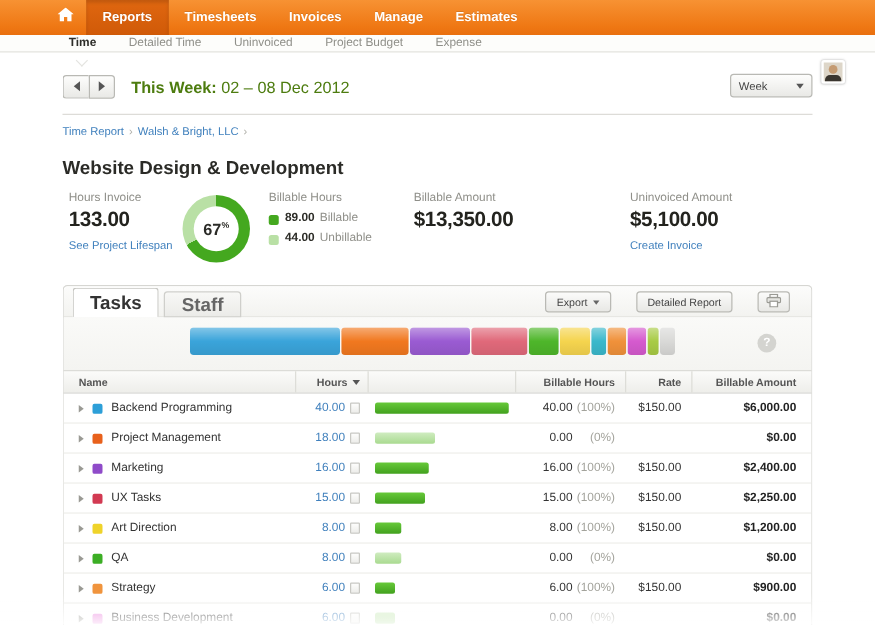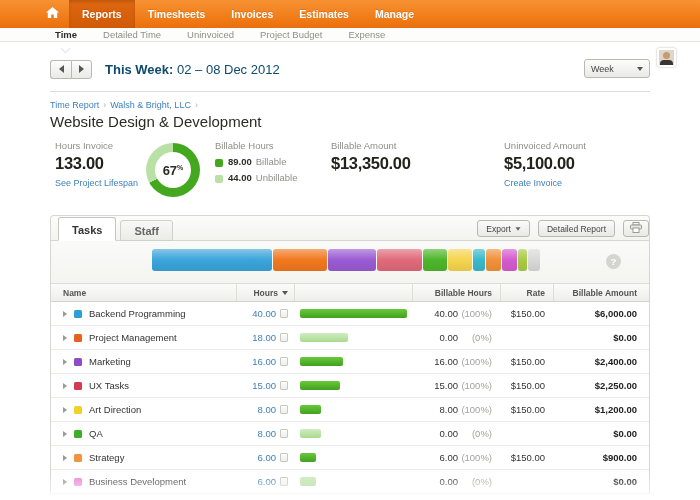--- a/index.html
+++ b/index.html
@@ -40,35 +40,35 @@
   .arrow-group { display:flex; }
   .arrow-btn { width:21px; height:19px; border:1px solid #b9b9b4;
     background:linear-gradient(#fdfdfc,#e9e9e6); display:flex; align-items:center;
     justify-content:center; cursor:pointer; }
   .arrow-btn.left { border-radius:3px 0 0 3px; border-right:none; }
   .arrow-btn.right { border-radius:0 3px 3px 0; }
   .tri-l { width:0; height:0; border-top:4px solid transparent; border-bottom:4px solid transparent;
     border-right:5px solid #555; }
   .tri-r { width:0; height:0; border-top:4px solid transparent; border-bottom:4px solid transparent;
     border-left:5px solid #555; }
-  .week-title { margin-left:13px; font-size:13px; color:#0c4a6e; }
+  .week-title { margin-left:13px; font-size:13px; color:#4d7c0f; }
   .week-title b { font-weight:bold; }
   .week-dd { position:absolute; right:0; top:0; width:66px; height:19px; border:1px solid #b9b9b4;
     border-radius:3px; background:linear-gradient(#fdfdfc,#e9e9e6); display:flex; align-items:center;
     padding:0 6px; font-size:9px; color:#444; cursor:pointer; justify-content:space-between; }
   .caret-down-g { width:0; height:0; border-left:3.5px solid transparent;
     border-right:3.5px solid transparent; border-top:4px solid #555; }
 
   .divider { margin-top:12px; border-bottom:1px solid #dddcd8; }
 
   
   .breadcrumb { margin-top:8px; font-size:9px; color:#b0b0aa; }
   .breadcrumb a { color:#4080bd; text-decoration:none; cursor:pointer; }
   .breadcrumb .sep { margin:0 4px; }
-  .page-title { margin-top:3px; font-size:15px; font-weight:normal; color:#2b2b27; }
+  .page-title { margin-top:16px; font-size:15px; font-weight:bold; color:#2b2b27; }
 
   
   .stats { margin-top:9px; height:64px; position:relative; }
   .stat-label { font-size:9.5px; color:#8f8f89; }
   .stat-num { font-size:16.5px; font-weight:bold; color:#23231e; letter-spacing:-0.3px; margin-top:3px; }
   .stat-link { font-size:9px; color:#4080bd; margin-top:5px; cursor:pointer; }
   .sb1 { position:absolute; left:5px; top:1px; }
   .donut { position:absolute; left:96px; top:4px; width:54px; height:54px; border-radius:50%;
     background:conic-gradient(#44a81f 0 67%, #b9e0a5 67% 100%); display:flex;
     align-items:center; justify-content:center; }
@@ -83,24 +83,24 @@
   .sb4 { position:absolute; left:281px; top:1px; }
   .sb5 { position:absolute; left:454px; top:1px; }
 
   
   .panel { margin-top:12px; border:1px solid #d6d6d2; border-bottom:none; border-radius:4px 4px 0 0; }
   .tabstrip { height:25px; display:flex; align-items:flex-end; padding-left:7px; position:relative;
     border-bottom:1px solid #d6d6d2; background:linear-gradient(#fcfcfb,#f3f3f0); border-radius:4px 4px 0 0; }
   .tab { height:21px; line-height:21px; padding:0 13px; border:1px solid #cfcfcb;
     border-radius:3px 3px 0 0; margin-right:4px; margin-bottom:-1px;
     background:linear-gradient(#f8f8f6,#ebebe8); font-weight:bold; color:#666;
-    font-size:11px; cursor:pointer; }
+    font-size:15px; cursor:pointer; }
   .tab.active { background:#fff; border-color:#c6c6c2; border-bottom:1px solid #fff;
     color:#333; height:24px; line-height:24px; position:relative; z-index:2; }
-  .actions { position:absolute; right:0; top:4px; display:flex; gap:8px; }
+  .actions { position:absolute; right:17px; top:4px; display:flex; gap:20px; }
   .btn { height:17px; border:1px solid #b9b9b4; border-radius:3px;
     background:linear-gradient(#fbfbfa,#e8e8e5); font-size:8.5px; color:#444;
     display:flex; align-items:center; padding:0 8px; gap:4px; cursor:pointer; }
   .btn .caret-down-g { border-top-color:#666; transform:scale(.85); }
   .btn.print { width:26px; justify-content:center; color:#9a9a94; }
 
   
   .barzone { height:42px; position:relative; background:linear-gradient(#fafaf8,#f4f4f1); }
   .stackbar { position:absolute; left:101px; top:8px; width:388px; height:22px;
     display:flex; gap:1px; }
@@ -154,22 +154,22 @@
     <span>
       <svg width="13" height="12" viewBox="0 0 13 12">
           <path d="M6.5 0L0 5.4h1.8V11h3.4V7.6h2.6V11h3.4V5.4H13z" fill="#fff"></path>
         </svg>
     </span>
   </span>
   <nav id="topnav-items" style="display:flex">
       <div class="navitem active">Reports</div>
       <div class="navitem">Timesheets</div>
       <div class="navitem">Invoices</div>
+      <div class="navitem">Manage</div>
       <div class="navitem">Estimates</div>
-      <div class="navitem">Manage</div>
     </nav>
   <div class="topnav-right">
     <a class="help-link">Help</a>
     <span class="avatar"></span>
     <span class="caret-down-w"></span>
   </div>
 </header>
 
 <div class="subnav">
   <div id="subnav-items" style="display:flex">

